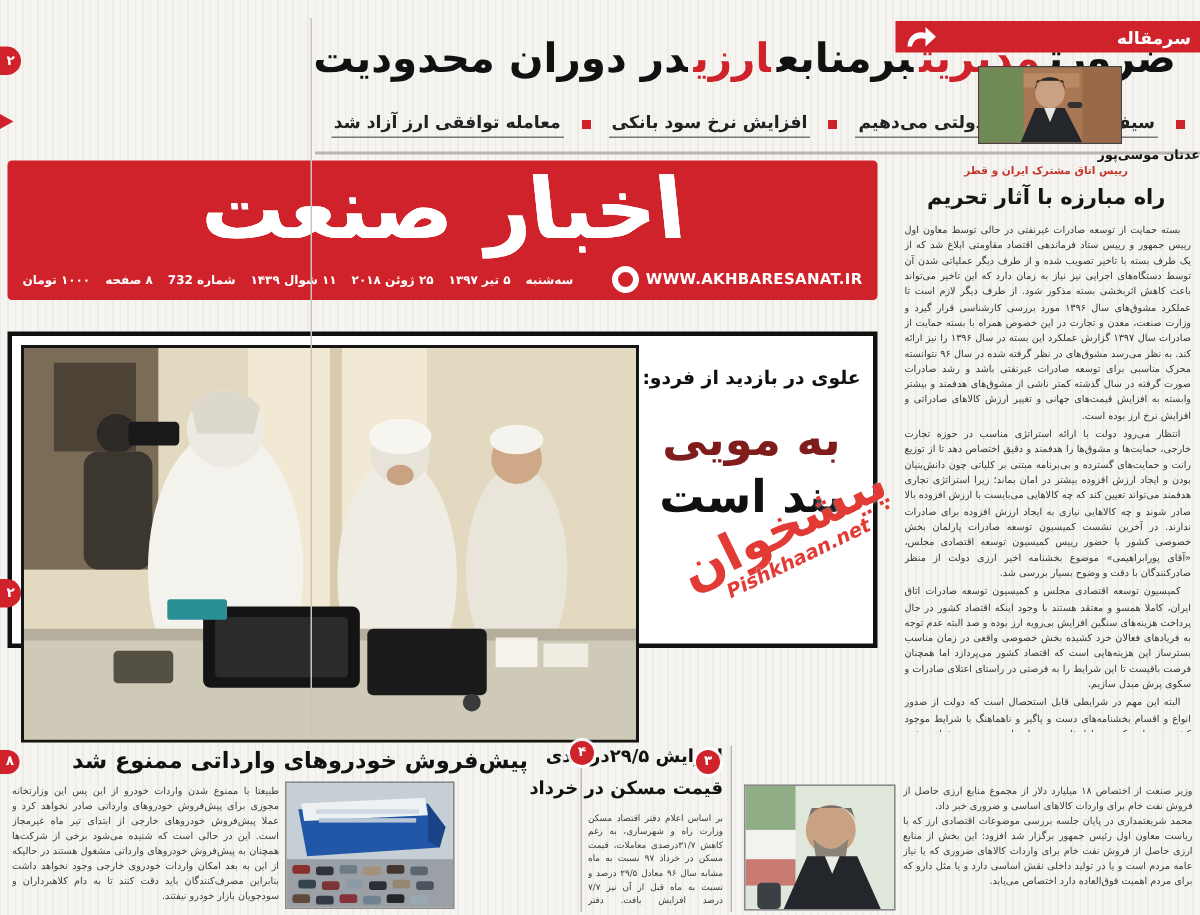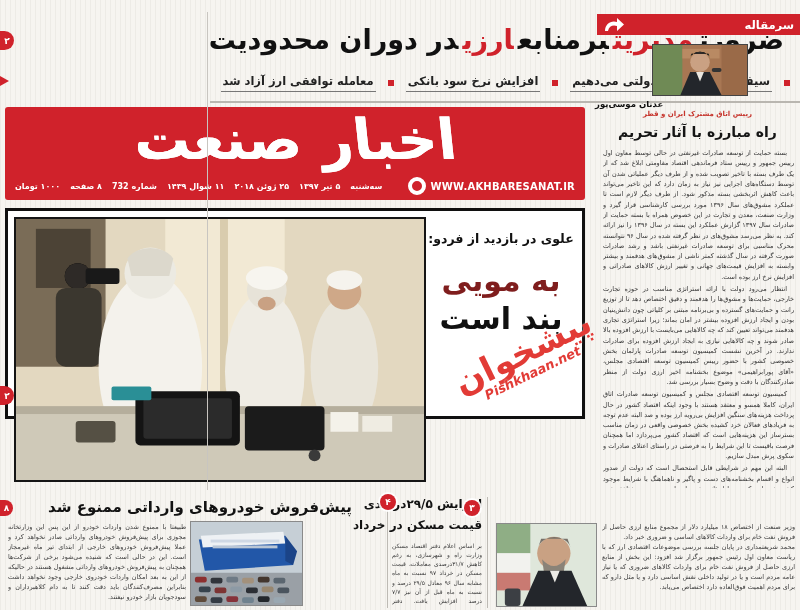--- a/index.html
+++ b/index.html
@@ -32,21 +32,21 @@
   .masthead { right:auto; left:5px; width:580px; } 
   .logo { position:absolute; top:2px; left:0; right:0; text-align:center; color:#fff; font-size:56px; font-weight:bold;
     transform:skewX(6deg); letter-spacing:-2px; line-height:1.1; text-shadow:0 0 0 #fff; }
   .mast-strip { position:absolute; bottom:5px; right:10px; left:10px; display:flex; justify-content:space-between; align-items:center; color:#fff; }
   .dateline { display:flex; gap:10px; font-size:8px; font-weight:bold; align-items:center; }
   .urlblock { display:flex; align-items:center; gap:5px; direction:ltr; }
   .ring { width:18px; height:18px; border:4px solid #fff; border-radius:50%; }
   .masthead .url { font-size:10px; font-weight:bold; letter-spacing:0.2px; }
 
   
-  .main-box { top:208px; left:5px; width:580px; height:211px; background:#fff; border:3px solid #101010; }
+  .main-box { top:221px; left:5px; width:580px; height:211px; background:#fff; border:3px solid #101010; }
   .main-photo-frame { position:absolute; top:6px; right:auto; left:6px; width:412px; height:265px; border:2px solid #151515; background:#e6dcc6; }
   .main-photo-frame svg { display:block; width:100%; height:100%; }
   .story-col { position:absolute; top:0; right:6px; width:150px; height:271px; text-align:center; }
   .story-kicker { margin-top:20px; font-size:12.5px; font-weight:bold; color:#111; text-align:center; }
   .story-l1 { margin-top:26px; font-size:54px; font-weight:bold; color:#dd1f27; line-height:1; }
   .story-l2 { margin-top:18px; font-size:30px; font-weight:bold; color:#7f1d1d; line-height:1.15; }
   .story-l3 { font-size:30px; font-weight:bold; color:#101010; line-height:1.3; }
 
   .watermark { top:336px; left:452px; transform:rotate(-26deg); color:#e23b36; z-index:40; text-align:center;
     text-shadow:0 0 2px rgba(255,255,255,.85); pointer-events:none; }
@@ -54,21 +54,21 @@
   .watermark .wen { font-size:13px; font-weight:bold; direction:ltr; font-style:italic; }
 
   .vdivider { top:12px; left:207px; width:1px; height:478px; background:#c8c5c0; }
 
   
   .editorial { top:0; right:0; width:205px; height:492px; padding:0 4px; }
   .ed-bar { position:absolute; top:14px; right:0; left:2px; height:21px; background:#d0222b; display:flex; align-items:center; justify-content:space-between; padding:0 6px; }
   .ed-label { color:#fff; font-size:11.5px; font-weight:bold; }
   .ed-photo { position:absolute; top:44px; right:52px; width:96px; height:52px; border:1px solid #444; background:#b98a63; }
   .ed-photo svg { display:block; width:100%; height:100%; }
-  .ed-author { position:absolute; top:99px; right:0; left:0; text-align:left; font-size:8.5px; font-weight:bold; color:#111; }
+  .ed-author { position:absolute; top:99px; right:0; left:0; text-align:right; font-size:8.5px; font-weight:bold; color:#111; }
   .ed-role { position:absolute; top:110px; right:0; left:0; text-align:center; font-size:7px; color:#c6342c; font-weight:bold; }
   .ed-title { position:absolute; top:124px; right:0; left:0; text-align:center; font-size:14px; font-weight:bold; color:#151515; }
   .ed-body { position:absolute; top:148px; right:6px; left:8px; bottom:4px; font-size:6.45px; line-height:1.6; text-align:justify; color:#333; overflow:hidden; }
   .ed-body p { text-indent:7px; margin-bottom:2px; }
 
   
   .bottom { top:494px; left:0; right:0; height:116px; }
   .b-divider { position:absolute; top:3px; bottom:2px; width:1px; background:#bdbab4; }
   .badge-circle { position:absolute; width:16px; height:16px; border-radius:50%; background:#d0222b; color:#fff;
     font-size:9px; font-weight:bold; display:flex; align-items:center; justify-content:center; z-index:5; box-shadow:0 0 0 2px rgba(255,255,255,.9); }

